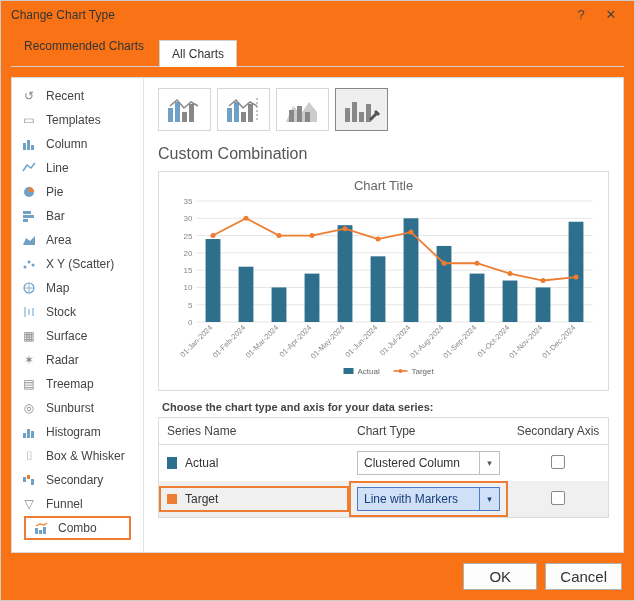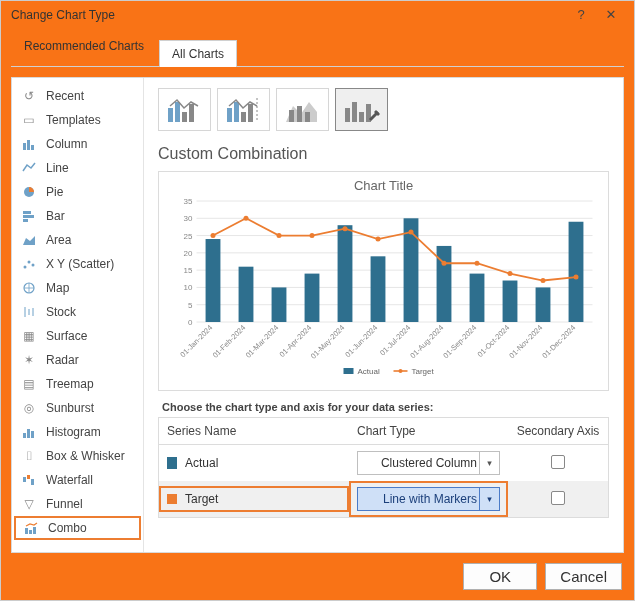--- a/index.html
+++ b/index.html
@@ -10,40 +10,40 @@
   .titlebar .spacer { flex: 1; }
   .titlebar .tb-btn { width: 30px; text-align: center; font-size: 13px; color: #444; }
   .tabs { display: flex; gap: 2px; padding: 0 10px; }
   .tab { padding: 6px 12px; border: 1px solid transparent; border-bottom: none; color: #333; font-size: 12px; }
   .tab.active { border-color: #d0d0d0; background: #fff; position: relative; top: 1px; margin-top: 7px; }
   .divider { border-top: 1px solid #d0d0d0; margin: 0 10px; }
   .body { display: flex; flex: 1; margin: 10px 10px 0 10px; border: 1px solid #d9d9d9; background: #fff; }
   .sidebar { width: 132px; border-right: 1px solid #e4e4e4; padding: 6px 0; }
   .side-item { display: flex; align-items: center; gap: 8px; padding: 5px 8px; color: #444; font-size: 12px; }
   .side-item .icon { width: 18px; display: inline-flex; justify-content: center; color: #888; }
-  .side-item.selected { background: #fff; border: 2px solid #ed7d31; margin: 0 2px; padding: 3px 6px; }
+  .side-item.selected { background: #fff; border: 2px solid #ed7d31; margin: 0 12px; padding: 3px 6px; }
   .main { flex: 1; padding: 10px 14px 14px 14px; display: flex; flex-direction: column; }
   .variant-row { display: flex; gap: 6px; margin-bottom: 10px; }
   .variant { width: 53px; height: 43px; border: 1px solid #d6d6d6; display:flex; align-items:center; justify-content:center; background:#fff; }
   .variant.selected { border: 1px solid #888; background:#efefef; }
   .section-title { font-size: 16px; color: #555; margin: 4px 0 8px 0; }
   .chart-box { border: 1px solid #dcdcdc; padding: 6px 6px 4px 6px; height: 220px; position: relative; }
   .chart-title-text { text-align: center; font-size: 13px; color: #666; margin: 0 0 4px 0; }
   .chart-svg { width: 100%; height: 185px; }
   .instruct { font-size: 11px; color: #444; margin: 10px 0 4px 4px; font-weight: bold; }
   .series-table { border: 1px solid #dcdcdc; }
   .st-head, .st-row { display: flex; align-items: center; }
   .st-head { border-bottom: 1px solid #dcdcdc; font-size: 12px; color: #444; justify-content: space-between; }
   .st-head > div, .st-row > div { padding: 6px 8px; }
   .col-name { width: 190px; display:flex; align-items:center; gap:8px; }
   .col-type { flex: 1; }
   .col-axis { width: 100px; text-align: center; }
   .swatch-actual { width: 10px; height: 12px; background: #2e6f8e; display:inline-block; }
   .swatch-target { width: 10px; height: 10px; background: #ec7d31; display:inline-block; }
-  .combo-sel { width: 100%; height: 24px; border: 1px solid #bfbfbf; background: #fff; padding: 0 22px 0 6px; font-size: 12px; color:#333; position:relative; display:flex; align-items:center; justify-content:flex-end; }
+  .combo-sel { width: 100%; height: 24px; border: 1px solid #bfbfbf; background: #fff; padding: 0 22px 0 6px; font-size: 12px; color:#333; position:relative; display:flex; align-items:center; justify-content:flex-start; }
   .combo-sel.hilite { border: 1px solid #4a7bc8; background: #cfe0f7; color:#1b3f7a; }
   .combo-arr { position:absolute; right:0; top:0; bottom:0; width:20px; border-left:1px solid #bfbfbf; display:flex; align-items:center; justify-content:center; font-size:9px; color:#555; }
   .combo-sel.hilite .combo-arr { border-left-color:#4a7bc8; color:#1b3f7a; }
   .st-row.hl { background:#f0f0f0; }
   .st-row.hl .col-name, .st-row.hl .col-type { outline: 2px solid #ed7d31; outline-offset: -2px; }
   .chk { width:14px; height:14px; border:1px solid #888; border-radius:2px; display:inline-block; background:#fff; }
   .footer { display:flex; justify-content:flex-end; gap:8px; padding:10px 12px; }
   .btn { min-width:74px; padding:4px 14px; border:1px solid #b0b0b0; background:#fdfdfd; font-size:15px; color:#333; text-align:center; }
 </style>
 </head>
@@ -178,21 +178,21 @@
           <span>Box &amp; Whisker</span>
         </div>
       <div class="side-item">
           <span class="icon">
             <svg width="14" height="14">
               <rect x="1" y="4" width="3" height="5" fill="#6fa1c7"></rect>
               <rect x="5" y="2" width="3" height="4" fill="#ec7d31"></rect>
               <rect x="9" y="6" width="3" height="6" fill="#6fa1c7"></rect>
             </svg>
           </span>
-          <span>Waterfall</span>
+          <span>Secondary</span>
         </div>
       <div class="side-item">
           <span class="icon">▽</span>
           <span>Funnel</span>
         </div>
       <div class="side-item selected">
           <span class="icon">
             <svg width="14" height="14">
               <rect x="1" y="7" width="3" height="6" fill="#6fa1c7"></rect>
               <rect x="5" y="9" width="3" height="4" fill="#6fa1c7"></rect>

